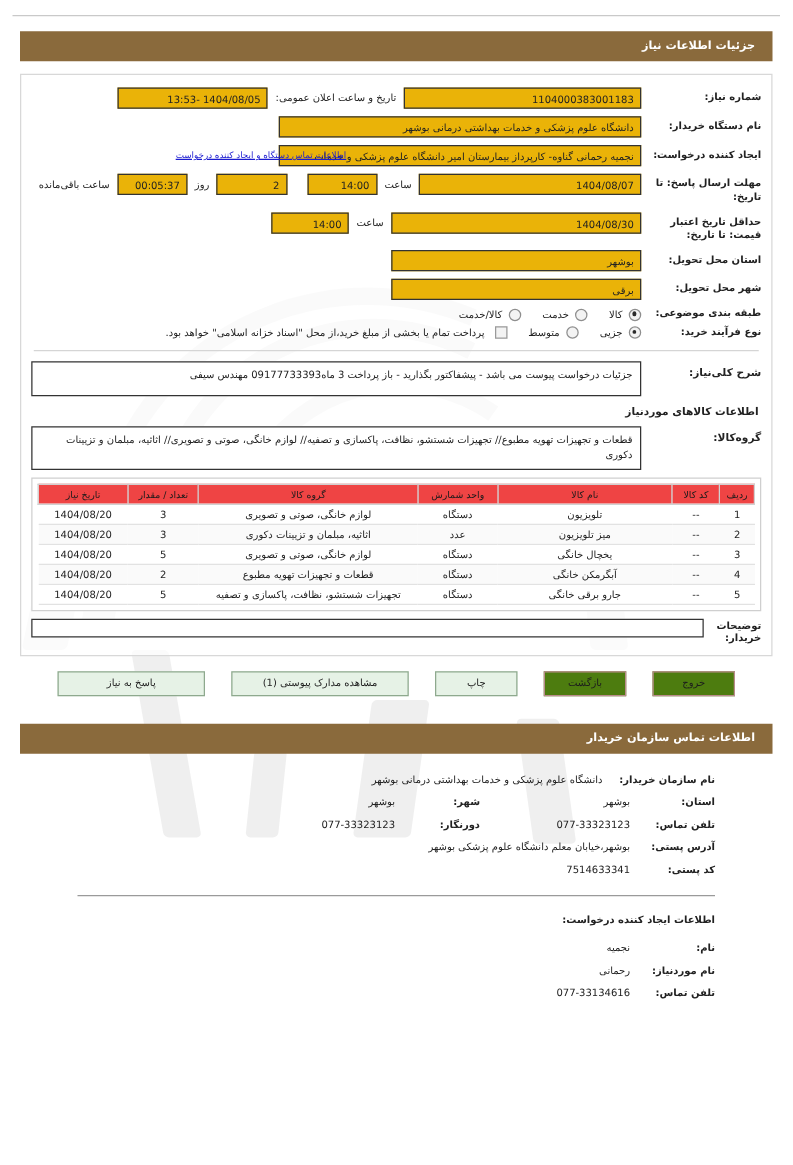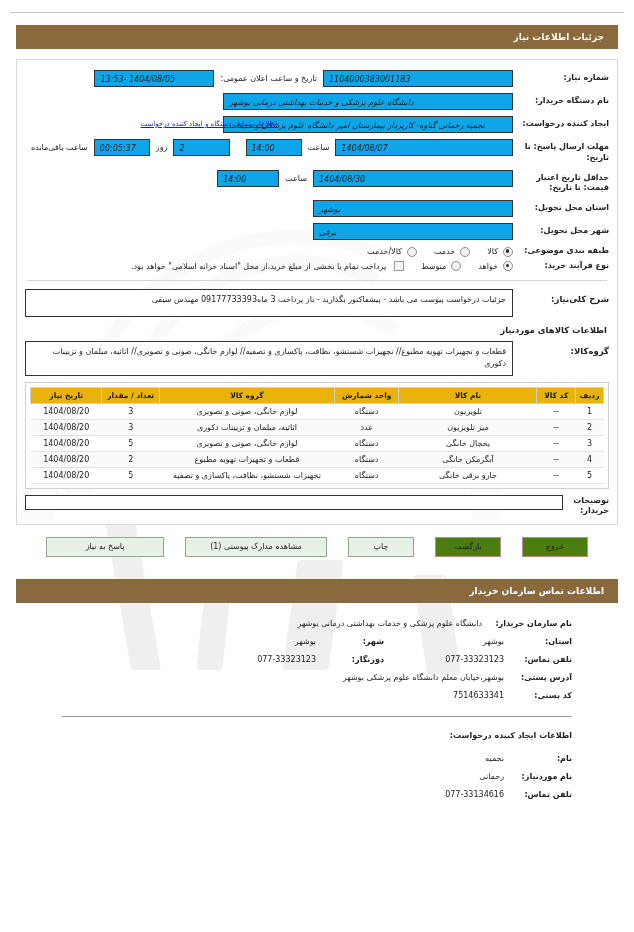--- a/index.html
+++ b/index.html
@@ -90,30 +90,29 @@
     text-align: right;
     font-size: 8px;
     font-weight: bold;
     color: #222;
     padding-top: 3px;
     padding-left: 4px;
     line-height: 1.35;
   }
   .fld {
     border: 1px solid #333;
-    background: #0ea5e9;
+    background: #eab308;
     height: 17px;
     line-height: 17px;
     font-size: 8px;
     padding: 0 5px;
-    text-align: left;
+    text-align: right;
     box-sizing: border-box;
     white-space: nowrap;
     overflow: hidden;
-    font-style: italic;
   }
   .inline-lbl {
     font-size: 8px;
     padding: 0 6px;
     line-height: 17px;
     white-space: nowrap;
   }
   .w-big  { width: 190px; }
   .w-med  { width: 200px; }
   .w-wide { width: 290px; }
@@ -207,23 +206,23 @@
     background: rgba(255,255,255,.9);
     padding: 4px;
     margin-bottom: 6px;
   }
   table.items {
     width: 100%;
     border-collapse: collapse;
     font-size: 8px;
   }
   table.items th {
-    background: #eab308;
+    background: #ef4444;
     border: 1px solid #d0d0d0;
-    font-weight: bold;
+    font-weight: normal;
     font-size: 7.5px;
     padding: 3px 1px;
     text-align: center;
     color: #1a1a1a;
     white-space: nowrap;
   }
   table.items td {
     border-bottom: 1px solid #e2e2e2;
     padding: 3px 4px;
     text-align: center;
@@ -361,21 +360,21 @@
         <span class="radio-txt">خدمت</span>
         <span class="radio"></span>
         <span class="radio-txt">کالا/خدمت</span>
       </div>
     </div>
 
     <div class="radio-row">
       <div class="lbl" style="padding-top:0;">نوع فرآیند خرید:</div>
       <div class="radio-group">
         <span class="radio on"></span>
-        <span class="radio-txt">خواهد</span>
+        <span class="radio-txt">جزیی</span>
         <span class="radio"></span>
         <span class="radio-txt">متوسط</span>
         <span class="chk"></span>
         <span class="note-txt" style="margin-right:5px;">پرداخت تمام یا بخشی از مبلغ خرید،از محل "اسناد خزانه اسلامی" خواهد بود.</span>
       </div>
     </div>
 
     <div class="hr"></div>
 
     <div class="row">

